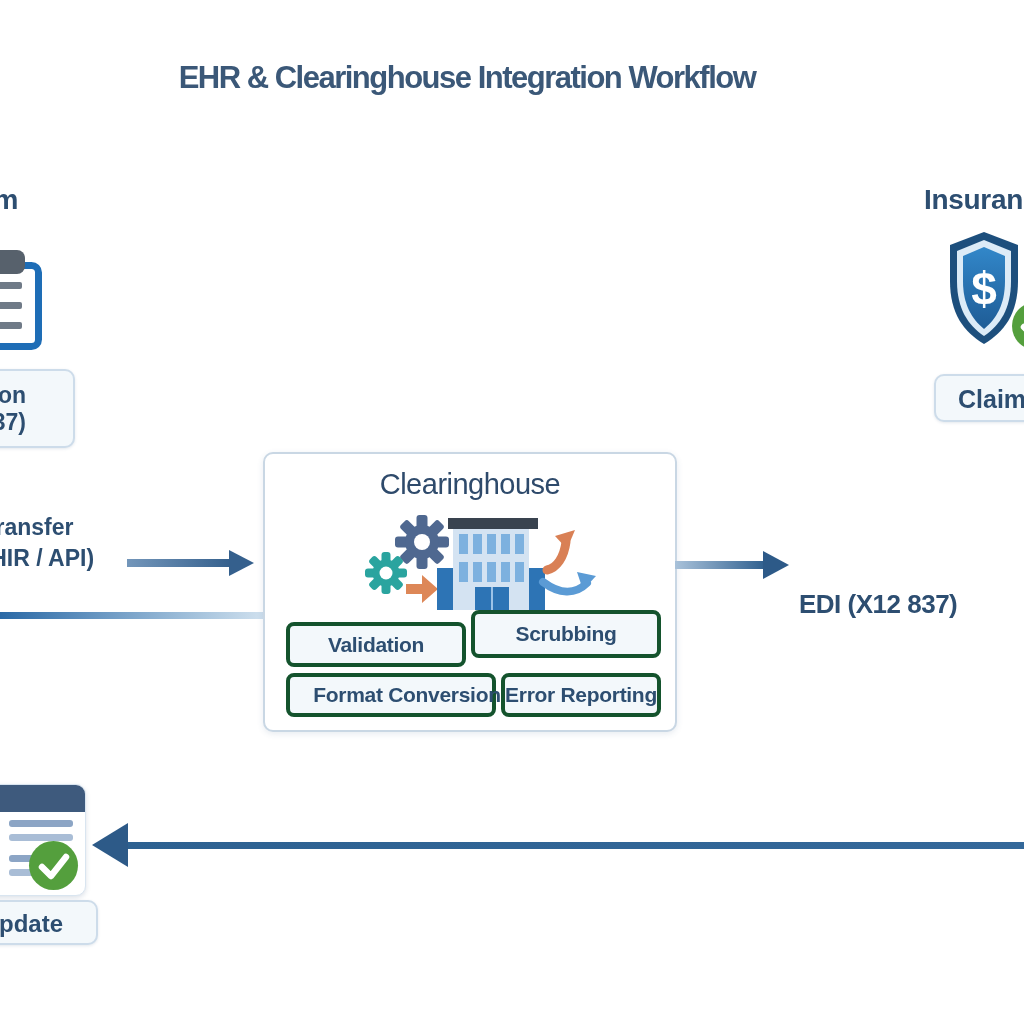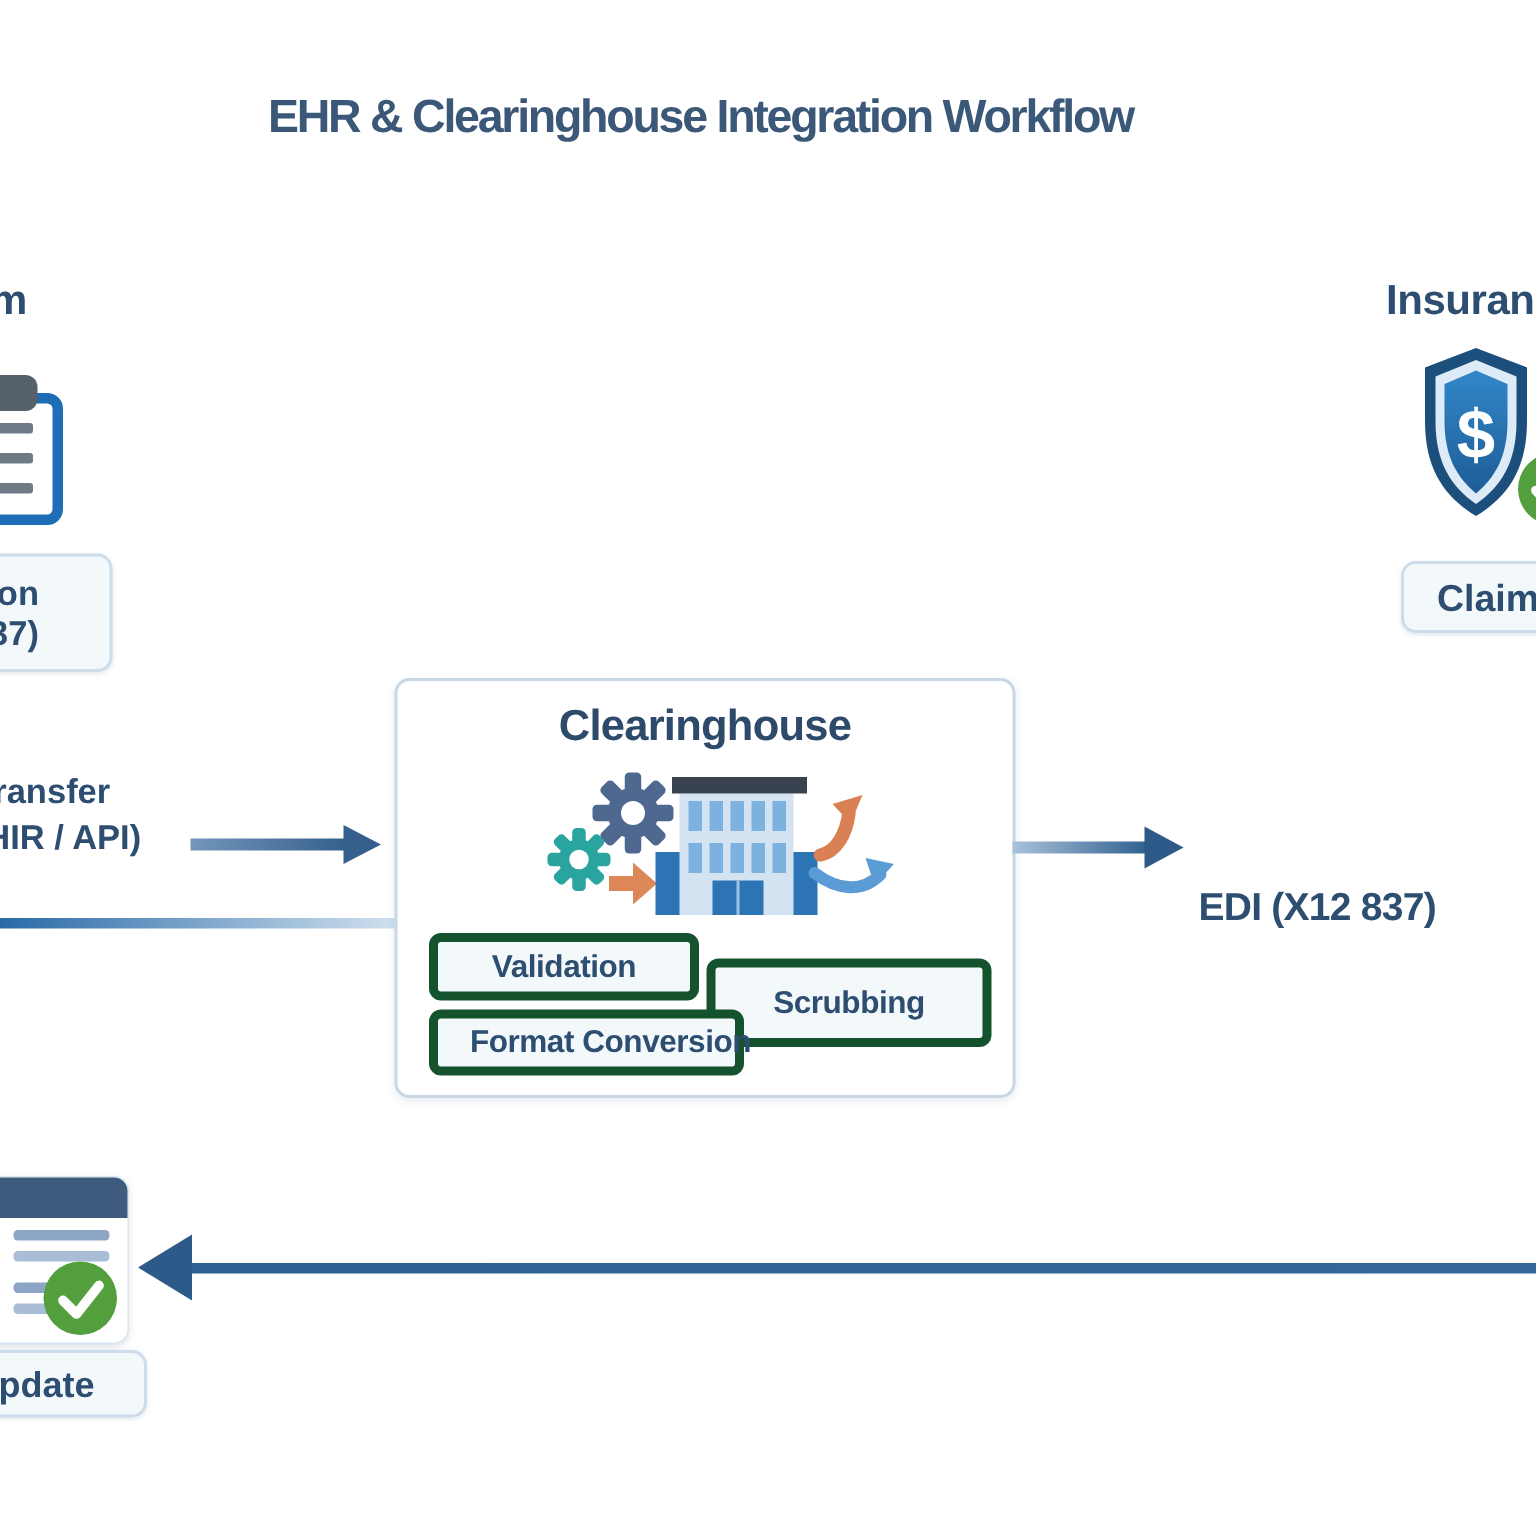--- a/index.html
+++ b/index.html
@@ -38,27 +38,27 @@
   #edi-label{left:799px;top:549px;font-size:26px;font-weight:700;letter-spacing:-.5px;white-space:nowrap;margin-top:40px;}
   #return-line{left:126px;top:842px;width:898px;height:7px;z-index:1;
                background:linear-gradient(to right,#2d6191,#34689a);}
   #return-head{left:92px;top:823px;width:0;height:0;z-index:1;border-top:22px solid transparent;
                border-bottom:22px solid transparent;border-right:36px solid #2d5a88;}
   #payer-response{left:330px;top:830px;width:328px;height:42px;z-index:2;text-align:center;
                   font-size:21px;line-height:42px;letter-spacing:-.5px;}
   
   #ch-box{left:263px;top:452px;width:410px;height:276px;background:#fff;border:2px solid #c9d7e4;
           border-radius:10px;box-shadow:0 2px 6px rgba(60,90,130,.12);}
-  #ch-title{top:14px;left:0;width:100%;text-align:center;font-size:29px;font-weight:700;
+  #ch-title{top:14px;left:0;width:100%;text-align:center;font-size:29px;font-weight:400;
             color:#2e4a6b;letter-spacing:-.5px;}
-  .pill{position:absolute;background:#f3f8fb;border:6px solid #14532d;border-radius:8px;
+  .pill{position:absolute;background:#f3f8fb;border:4px solid #14532d;border-radius:8px;
         text-align:center;font-size:21px;font-weight:700;color:#2d4e71;letter-spacing:-.3px;
         box-sizing:border-box;display:flex;align-items:center;justify-content:center;white-space:nowrap;}
   #pill-validation{left:21px;top:168px;width:180px;height:45px;}
-  #pill-scrubbing{left:206px;top:185px;width:190px;height:59px;text-align:right;}
+  #pill-scrubbing{left:206px;top:156px;width:190px;height:48px;text-align:right;}
   #pill-format{left:21px;top:219px;width:210px;height:44px;padding-left:32px;}
   #pill-error{left:236px;top:219px;width:160px;height:44px;}
   
   #doc-card{left:-30px;top:784px;width:114px;height:110px;background:#fff;border:1px solid #d9e5f0;
             border-radius:10px;box-shadow:0 2px 5px rgba(60,90,130,.18);}
   #doc-card .hdr{position:absolute;left:0;top:0;width:100%;height:27px;background:#3e5a7d;
                  border-radius:9px 9px 0 0;}
   #doc-card .ln{position:absolute;height:7px;border-radius:3px;}
   #badge-status{position:absolute;left:58px;top:56px;width:49px;height:49px;border-radius:50%;
                 background:#549f3d;}
@@ -164,20 +164,21 @@
       <path d="M 184,60 C 194,58 201,47 203,32" fill="none" stroke="#d98055" stroke-width="9" stroke-linecap="round"></path>
       <polygon points="212,20 192,26 204,39" fill="#d98055"></polygon>
 
       <path d="M 180,72 C 196,84 212,85 224,73" fill="none" stroke="#5b9bd5" stroke-width="8" stroke-linecap="round"></path>
       <polygon points="233,66 214,62 220,80" fill="#5b9bd5"></polygon>
     </svg>
 
     <div id="pill-validation" class="pill">Validation</div>
     <div id="pill-scrubbing" class="pill">Scrubbing</div>
     <div id="pill-format" class="pill">Format Conversion</div>
+    <div id="pill-error" class="pill">Error Reporting</div>
   </div>
 
   <div id="edi-shaft" class="abs shaft"></div>
   <div id="edi-head" class="abs"></div>
   <div id="edi-label" class="abs">EDI (X12 837)</div>
 
   <div id="return-line" class="abs"></div>
   <div id="return-head" class="abs"></div>
 
   <div id="doc-card" class="abs">

